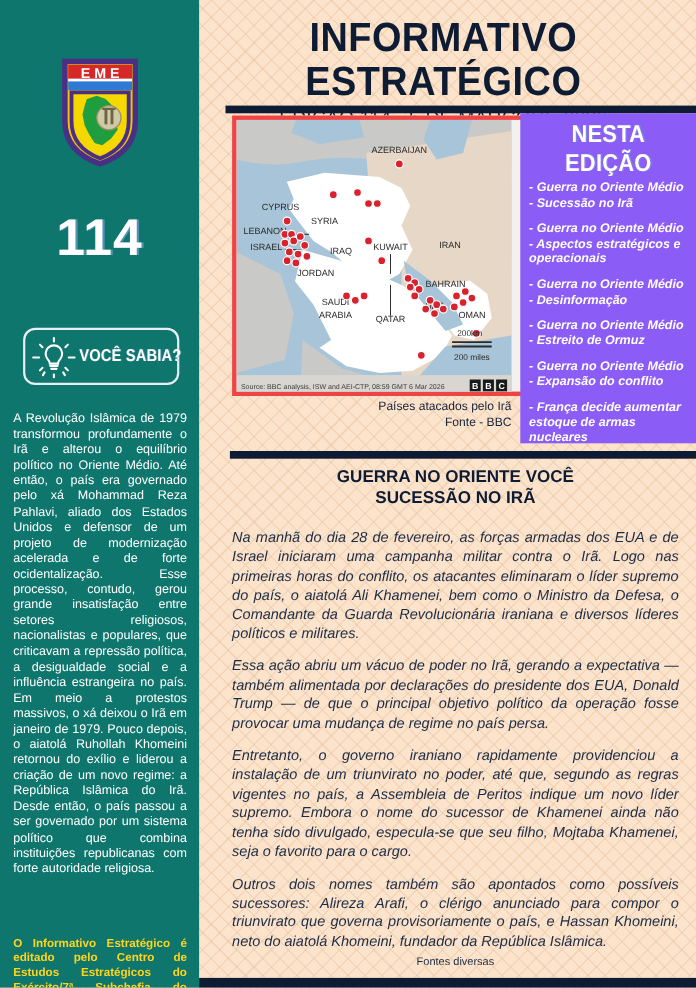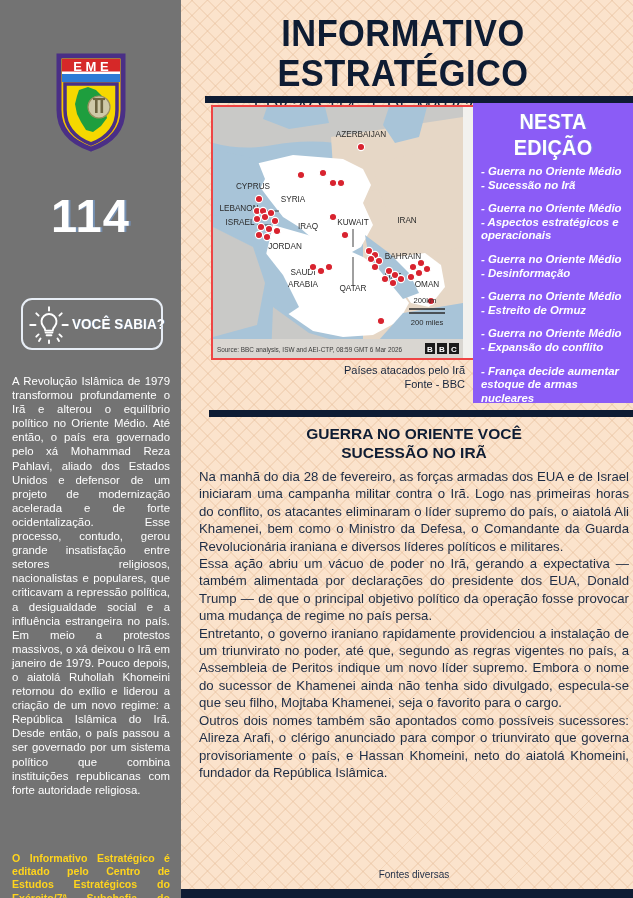--- a/index.html
+++ b/index.html
@@ -15,21 +15,21 @@
     position:absolute;left:0;top:0;width:633px;height:898px;
     background-color:#fbe3cc;
     background-image:
       repeating-linear-gradient(45deg, rgba(226,183,145,.30) 0px, rgba(226,183,145,.30) 1.4px, rgba(0,0,0,0) 1.4px, rgba(0,0,0,0) 11px),
       repeating-linear-gradient(-45deg, rgba(226,183,145,.30) 0px, rgba(226,183,145,.30) 1.4px, rgba(0,0,0,0) 1.4px, rgba(0,0,0,0) 11px);
   }
 
   
   .sidebar{
     position:absolute;left:0;top:0;width:181px;height:898px;
-    background:#737373;
+    background:#0f766e;
     box-sizing:border-box;
     padding:0;
   }
 
   
   .crest-wrap{position:absolute;left:0;top:52px;width:181px;text-align:center;}
   .crest{display:inline-block;position:relative;width:72px;height:100px;}
 
   .issue-num{
     position:absolute;left:0;top:192px;width:181px;
@@ -100,21 +100,21 @@
     background:#0e1c33;
   }
   .rule-bottom{
     position:absolute;left:181px;top:889px;width:452px;height:9px;
     background:#0e1c33;
   }
 
   
   .mapbox{
     position:absolute;left:211px;top:105px;width:304px;height:255px;
-    border:2px solid #ef4444;box-sizing:border-box;
+    border:4px solid #ef4444;box-sizing:border-box;
     background:#f2f1ee;overflow:hidden;
   }
   .mapcaption{
     position:absolute;left:211px;top:364px;width:254px;
     text-align:right;color:#16243c;
     font-size:11px;line-height:13.5px;
     font-family:"Liberation Sans", sans-serif;
   }
 
   
@@ -145,21 +145,21 @@
     font-size:15.5px;font-weight:700;line-height:19px;
     font-family:"Liberation Sans", sans-serif;
   }
   .art-body{
     position:absolute;left:199px;top:468px;width:430px;
     color:#1d2c45;
     font-size:13.2px;line-height:17.4px;
     text-align:justify;
     font-family:"Liberation Sans", sans-serif;
   }
-  .art-body p{margin:0;}
+  .art-body p{margin:12px;font-style:italic;}
   .art-src{
     position:absolute;left:195px;top:869px;width:438px;
     text-align:center;color:#1d2c45;font-size:10px;
     font-family:"Liberation Sans", sans-serif;
   }
 </style>
 </head>
 <body>
 
 <div id="page">

